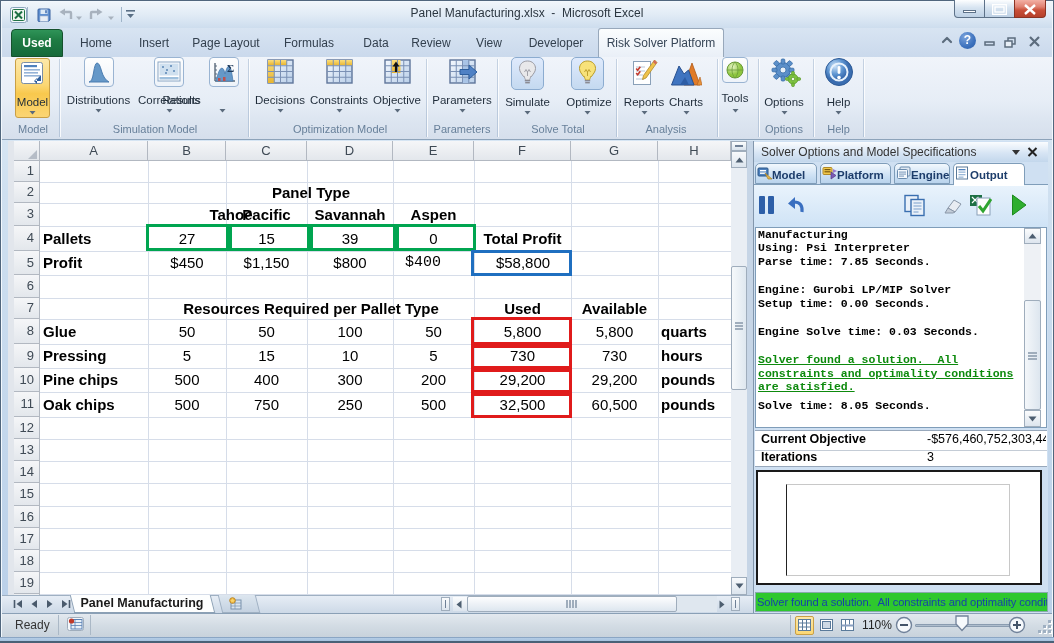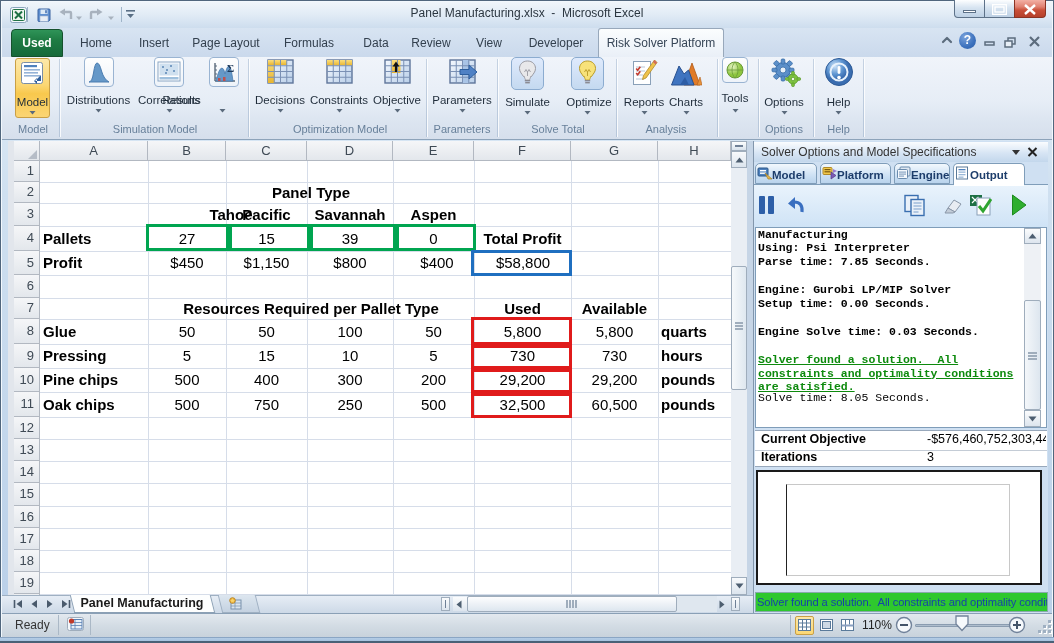--- a/index.html
+++ b/index.html
@@ -433,21 +433,21 @@
 <div class="cell cl b" style="left:43px;top:226px;width:140px;line-height:25px;">Pallets</div>
 <div class="cell" style="left:148px;top:226px;width:78px;line-height:25px;">27</div>
 <div class="cell" style="left:226px;top:226px;width:81px;line-height:25px;">15</div>
 <div class="cell" style="left:307px;top:226px;width:86px;line-height:25px;">39</div>
 <div class="cell" style="left:393px;top:226px;width:81px;line-height:25px;">0</div>
 <div class="cell b" style="left:474px;top:226px;width:97px;line-height:25px;">Total Profit</div>
 <div class="cell cl b" style="left:43px;top:251px;width:140px;line-height:24px;">Profit</div>
 <div class="cell" style="left:148px;top:251px;width:78px;line-height:24px;">$450</div>
 <div class="cell" style="left:226px;top:251px;width:81px;line-height:24px;">$1,150</div>
 <div class="cell" style="left:307px;top:251px;width:86px;line-height:24px;">$800</div>
-<div class="cell" style="left:407px;top:251px;width:60px;line-height:24px;">$400</div>
+<div class="cell" style="left:393px;top:251px;width:60px;line-height:24px;font-family:Liberation Mono, monospace;">$400</div>
 <div class="cell" style="left:474px;top:251px;width:98px;line-height:24px;">$58,800</div>
 <div class="cell b" style="left:148px;top:298px;width:326px;line-height:21px;">Resources Required per Pallet Type</div>
 <div class="cell b" style="left:474px;top:298px;width:97px;line-height:21px;">Used</div>
 <div class="cell b" style="left:571px;top:298px;width:87px;line-height:21px;">Available</div>
 <div class="cell cl b" style="left:43px;top:319px;width:140px;line-height:25px;">Glue</div>
 <div class="cell" style="left:148px;top:319px;width:78px;line-height:25px;">50</div>
 <div class="cell" style="left:226px;top:319px;width:81px;line-height:25px;">50</div>
 <div class="cell" style="left:307px;top:319px;width:86px;line-height:25px;">100</div>
 <div class="cell" style="left:393px;top:319px;width:81px;line-height:25px;">50</div>
 <div class="cell" style="left:474px;top:319px;width:97px;line-height:25px;">5,800</div>
@@ -584,21 +584,21 @@
 <div class="abs" style="left:755px;top:227px;width:292px;height:201px;background:#fff;border:1px solid #7f9db9;"></div>
 <div class="abs" style="left:758px;top:227.5px;font-family:'Liberation Mono',monospace;font-size:11.5px;font-weight:bold;color:#000;line-height:14px;white-space:pre;">Manufacturing</div>
 <div class="abs" style="left:758px;top:241.4px;font-family:'Liberation Mono',monospace;font-size:11.5px;font-weight:bold;color:#000;line-height:14px;white-space:pre;">Using: Psi Interpreter</div>
 <div class="abs" style="left:758px;top:255.3px;font-family:'Liberation Mono',monospace;font-size:11.5px;font-weight:bold;color:#000;line-height:14px;white-space:pre;">Parse time: 7.85 Seconds.</div>
 <div class="abs" style="left:758px;top:283.09999999999997px;font-family:'Liberation Mono',monospace;font-size:11.5px;font-weight:bold;color:#000;line-height:14px;white-space:pre;">Engine: Gurobi LP/MIP Solver</div>
 <div class="abs" style="left:758px;top:296.99999999999994px;font-family:'Liberation Mono',monospace;font-size:11.5px;font-weight:bold;color:#000;line-height:14px;white-space:pre;">Setup time: 0.00 Seconds.</div>
 <div class="abs" style="left:758px;top:324.7999999999999px;font-family:'Liberation Mono',monospace;font-size:11.5px;font-weight:bold;color:#000;line-height:14px;white-space:pre;">Engine Solve time: 0.03 Seconds.</div>
 <div class="abs" style="left:758px;top:352.59999999999985px;font-family:'Liberation Mono',monospace;font-size:11.5px;font-weight:bold;color:#0d8a0d;text-decoration:underline;line-height:14px;white-space:pre;">Solver found a solution.  All</div>
 <div class="abs" style="left:758px;top:366.49999999999983px;font-family:'Liberation Mono',monospace;font-size:11.5px;font-weight:bold;color:#0d8a0d;text-decoration:underline;line-height:14px;white-space:pre;">constraints and optimality conditions</div>
 <div class="abs" style="left:758px;top:380.3999999999998px;font-family:'Liberation Mono',monospace;font-size:11.5px;font-weight:bold;color:#0d8a0d;text-decoration:underline;line-height:14px;white-space:pre;">are satisfied.</div>
-<div class="abs" style="left:758px;top:391px;font-family:'Liberation Mono',monospace;font-size:11.5px;font-weight:normal;color:#000;line-height:14px;white-space:pre;">Solve time: 8.05 Seconds.</div>
+<div class="abs" style="left:758px;top:399px;font-family:'Liberation Mono',monospace;font-size:11.5px;font-weight:bold;color:#000;line-height:14px;white-space:pre;">Solve time: 8.05 Seconds.</div>
 <div class="abs" style="left:1024px;top:228px;width:17px;height:199px;background:#eef1f5;"></div>
 <div class="abs" style="left:1024px;top:228px;width:17px;height:16px;background:linear-gradient(#fbfcfd,#dde5ee);border:1px solid #9fadbc;"></div>
 <svg class="abs" style="left:1028px;top:233px" width="9" height="6" viewBox="0 0 9 6">
     <path d="M4.5 0.5 L8.5 5.5 L0.5 5.5 Z" fill="#4d5e70"></path>
   </svg>
 <div class="abs" style="left:1024px;top:300px;width:17px;height:110px;background:linear-gradient(90deg,#f4f7fa,#dde6ef);border:1px solid #9fadbc;border-radius:2px;"></div>
 <div class="abs" style="left:1028px;top:352px;width:9px;height:1.5px;background:#9fadbc;"></div>
 <div class="abs" style="left:1028px;top:355px;width:9px;height:1.5px;background:#9fadbc;"></div>
 <div class="abs" style="left:1028px;top:358px;width:9px;height:1.5px;background:#9fadbc;"></div>
 <div class="abs" style="left:1024px;top:410px;width:17px;height:17px;background:linear-gradient(#fbfcfd,#dde5ee);border:1px solid #9fadbc;"></div>

